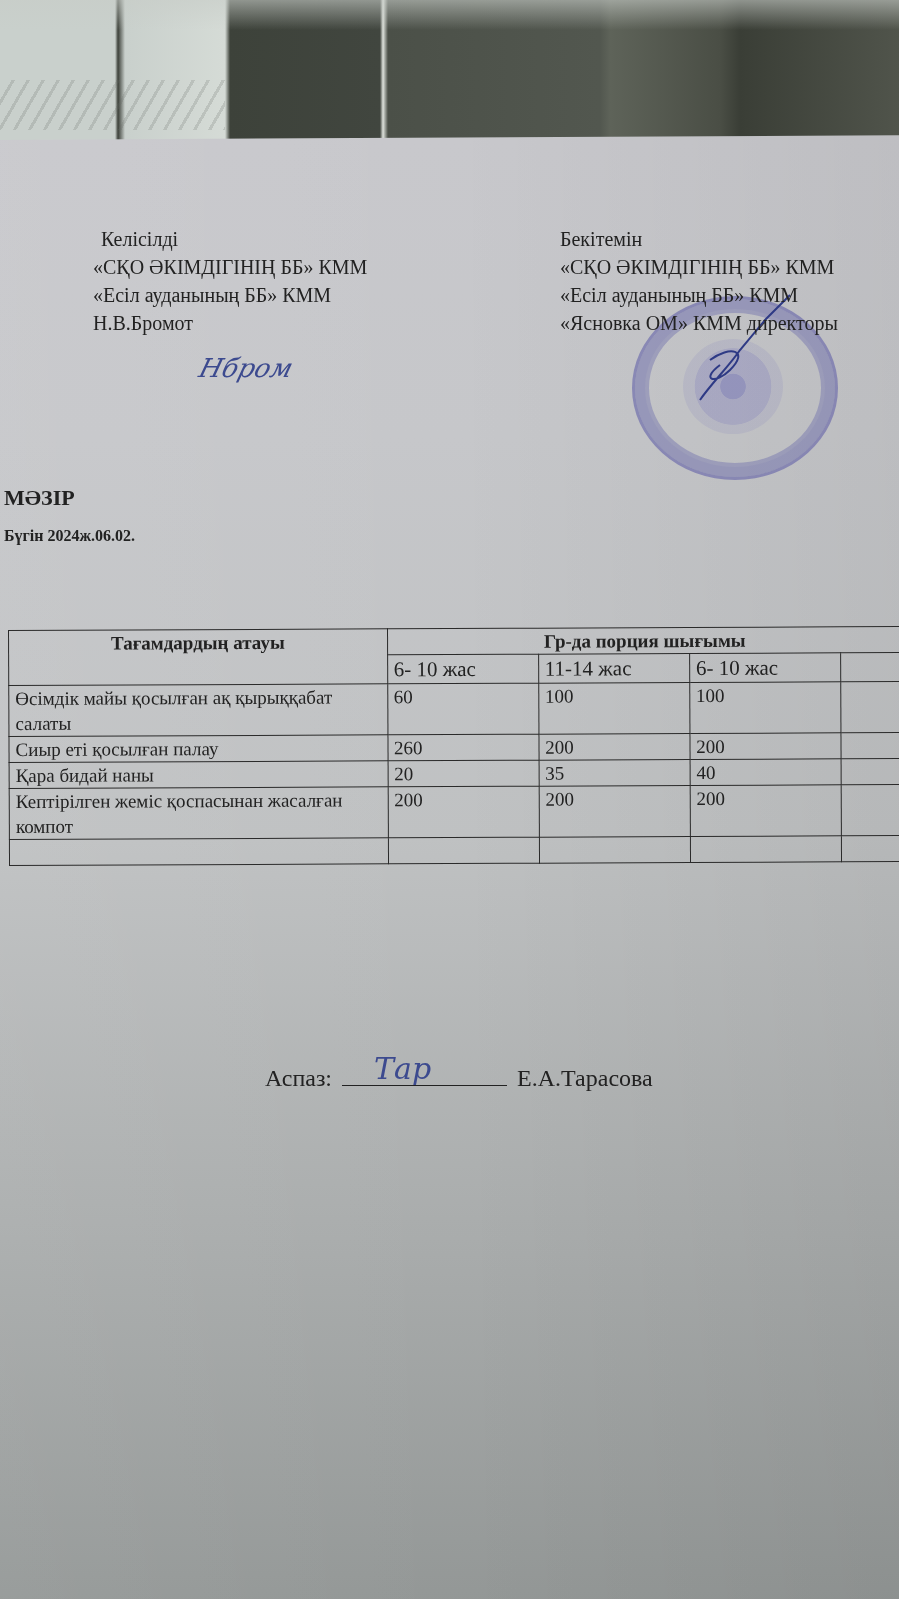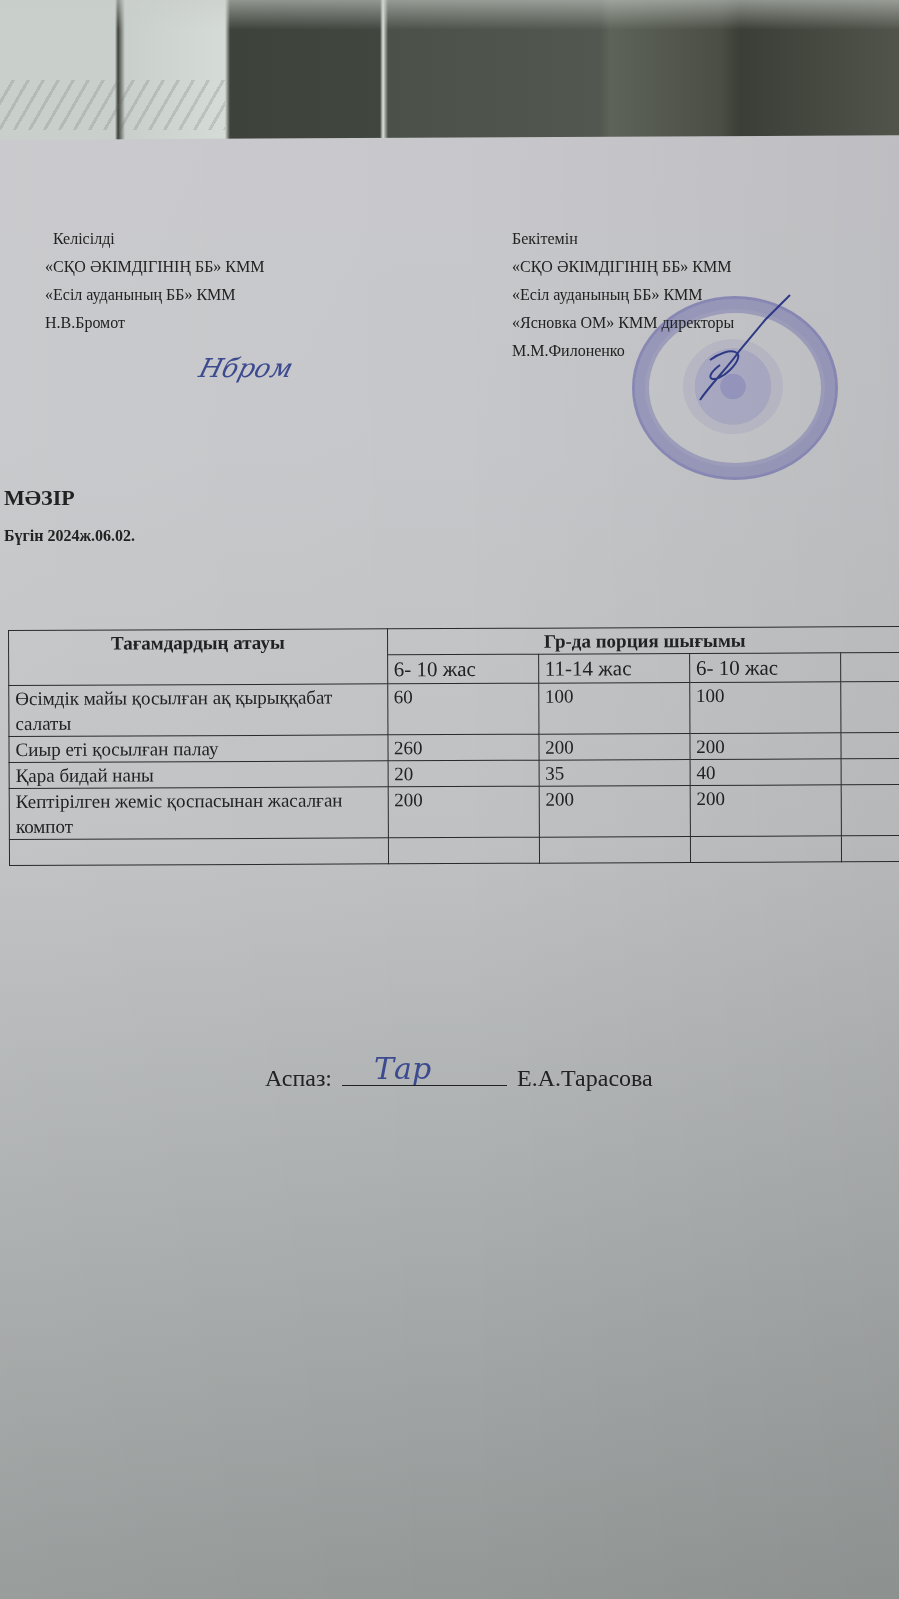--- a/index.html
+++ b/index.html
@@ -27,21 +27,21 @@
     background: linear-gradient(180deg, #c8c8cc 0px, #c6c7ca 300px, #bfc1c2 700px, #a9acac 1100px, #939796 1470px);
     transform: rotate(-0.3deg);
     transform-origin: top left;
     border-top-left-radius: 4px;
   }
   .paper-shade {
     position: absolute; left: 0; top: 0; right: 0; bottom: 0;
     background: linear-gradient(90deg, rgba(255,255,255,0.05), rgba(0,0,0,0) 50%, rgba(0,0,0,0.05));
   }
   .header-block {
-    position: absolute; color: #222; font-size: 16px; line-height: 28px;
+    position: absolute; color: #222; font-size: 20px; line-height: 28px; margin-left: 48px;
   }
   .left-block { left: 45px; top: 225px; }
   .right-block { left: 512px; top: 225px; }
   .header-block div { white-space: nowrap; }
   .left-block .indent { padding-left: 8px; }
   .signature {
     position: absolute; color: #3c4a8f; font-family: "DejaVu Serif", serif; font-style: italic;
   }
   .sig-left { left: 200px; top: 353px; font-size: 26px; transform: skewX(-15deg); }
   .stamp {
@@ -112,21 +112,20 @@
 </div>
 <svg class="dir-signature" viewBox="0 0 140 120">
   <path d="M120 5 L95 30 L70 60 C60 75 40 95 30 110 M40 70 C60 55 80 60 60 80 C45 95 30 90 50 75" fill="none" stroke="#2e3a85" stroke-width="2"></path>
 </svg>
 
 <div class="header-block right-block">
   <div>Бекітемін</div>
   <div>«СҚО ӘКІМДІГІНІҢ ББ» КММ</div>
   <div>«Есіл ауданының ББ» КММ</div>
   <div>«Ясновка ОМ» КММ директоры</div>
-  <div>М.М.Филоненко</div>
 </div>
 
 <div class="title title-main">МӘЗІР</div>
 <div class="title title-date">Бүгін 2024ж.06.02.</div>
 
 <table class="menu-table">
   <tbody>
       <tr>
     <th class="col-name" rowspan="2" style="vertical-align: top; font-size:19px;">Тағамдардың атауы</th>
     <th colspan="4">Гр-да порция шығымы</th>

